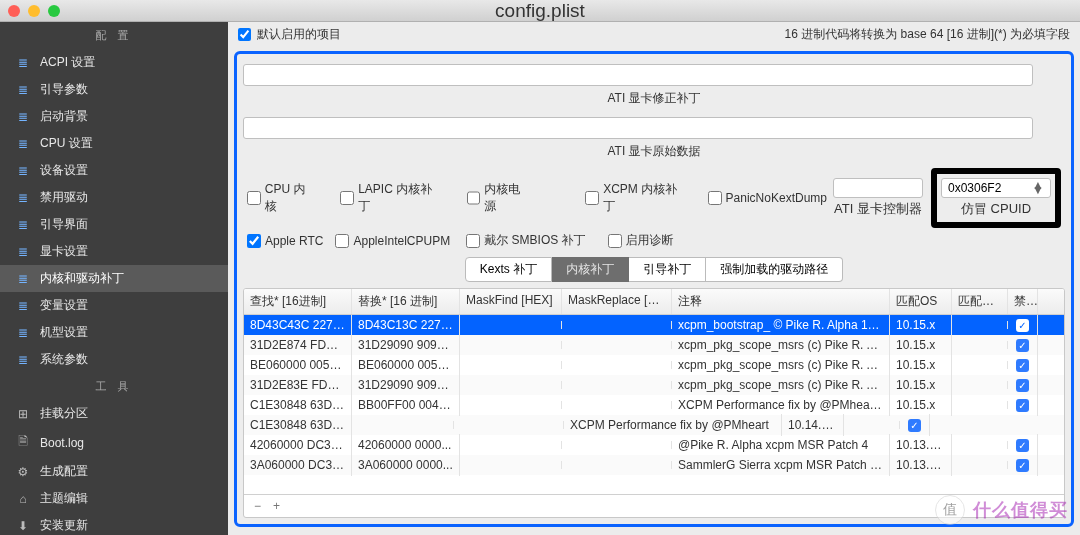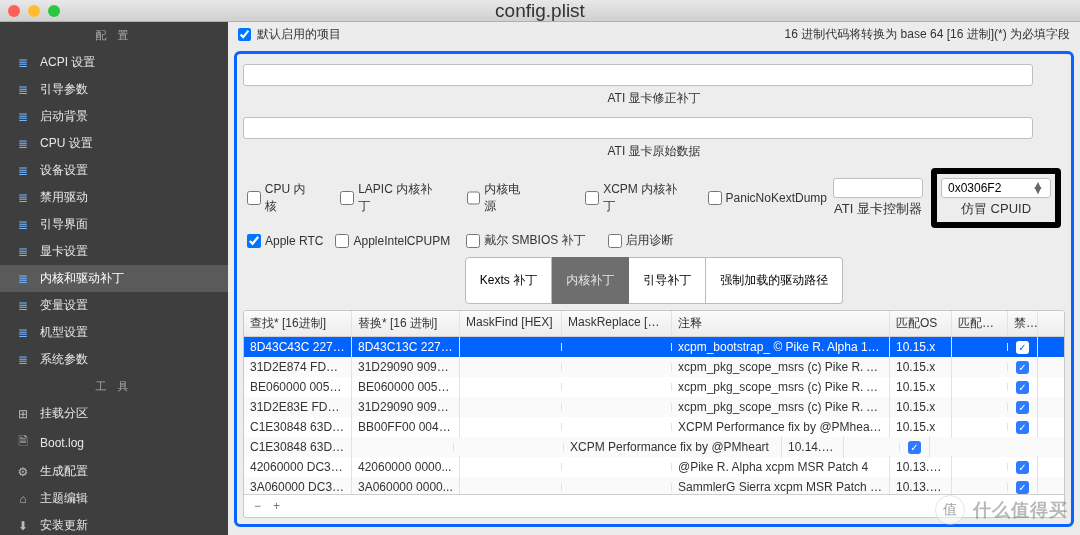--- a/index.html
+++ b/index.html
@@ -39,21 +39,21 @@
 .patch-row input[type=checkbox] { width: 14px; height: 14px; }
 .patch-right { margin-left: auto; display: flex; align-items: center; gap: 8px; }
 .combo-box { border: 6px solid #000000; border-radius: 4px; padding: 4px; display: flex; flex-direction: column; align-items: center; }
 .combo { width: 110px; height: 20px; border: 1px solid #bfbfbf; border-radius: 3px; background: #fff; display: flex; align-items: center; justify-content: space-between; padding: 0 6px; font-size: 12px; }
 .combo .arr { font-size: 9px; color: #666; display: flex; flex-direction: column; line-height: 5px; }
 .ctrl-input { width: 90px; height: 20px; border: 1px solid #bfbfbf; border-radius: 3px; background: #fff; }
 .ctrl-label { font-size: 13px; color: #333; margin-top: 2px; text-align: center; }
 
 
 .segtabs { display: flex; justify-content: center; }
-.segtabs .tab { padding: 14px 14px; border: 1px solid #bbb; background: #fff; font-size: 12px; cursor: pointer; }
+.segtabs .tab { padding: 3px 14px; border: 1px solid #bbb; background: #fff; font-size: 12px; cursor: pointer; }
 .segtabs .tab:first-child { border-radius: 4px 0 0 4px; }
 .segtabs .tab:last-child { border-radius: 0 4px 4px 0; }
 .segtabs .tab + .tab { border-left: none; }
 .segtabs .tab.active { background: #6e6e6e; color: #e5e5e5; border-color: #6e6e6e; }
 
 
 .table-wrap { border: 1px solid #c8c8c8; border-radius: 3px; background: #fff; flex: 1; display: flex; flex-direction: column; overflow: hidden; }
 .thead { display: flex; background: linear-gradient(#fbfbfb,#ececec); border-bottom: 1px solid #d0d0d0; font-size: 11px; color: #333; }
 .th, .td { padding: 4px 6px; overflow: hidden; white-space: nowrap; text-overflow: ellipsis; border-right: 1px solid #e3e3e3; }
 .th { font-weight: 400; }
@@ -63,21 +63,21 @@
 .tr:not(.sel):nth-child(even) { background: #fafafa; }
 .c0{width:108px}.c1{width:108px}.c2{width:102px}.c3{width:110px}.c4{width:218px}.c5{width:62px}.c6{width:56px}.c7{width:30px;text-align:center}
 .chk { width: 13px; height: 13px; background: #2f7bff; border-radius: 3px; display: inline-flex; align-items: center; justify-content: center; color: #fff; font-size: 10px; line-height: 1; }
 .tr.sel .chk { background: #fff; color: #0363ff; }
 
 .tfoot { display: flex; gap: 12px; padding: 4px 10px; color: #777; border-top: 1px solid #d0d0d0; font-size: 14px; }
 .tfoot span { cursor: pointer; }
 
 .watermark { position: absolute; right: 12px; bottom: 10px; display: flex; align-items: center; gap: 8px; opacity: 0.5; }
 .watermark .c { width: 30px; height: 30px; border-radius: 50%; background: #fff; border: 1px solid #ccc; display: flex; align-items: center; justify-content: center; font-size: 14px; color: #444; }
-.watermark .t { font-size: 18px; color: #737373; font-weight: bold; letter-spacing: 1px; }
+.watermark .t { font-size: 18px; color: #a21caf; font-weight: bold; letter-spacing: 1px; }
 </style>
 </head>
 <body>
 
 <div class="titlebar">
   <div class="traffic">
     <span class="tl-close"></span>
     <span class="tl-min"></span>
     <span class="tl-max"></span>
   </div>

